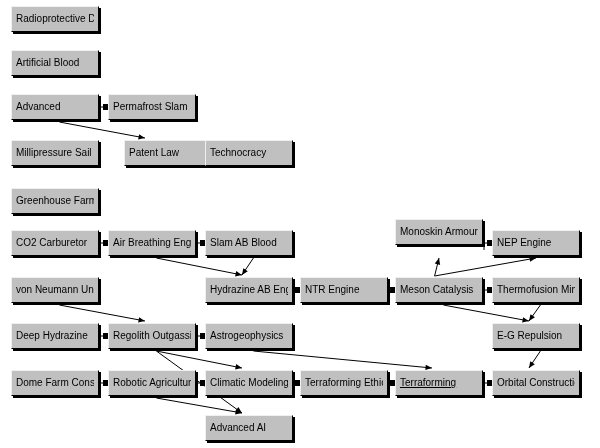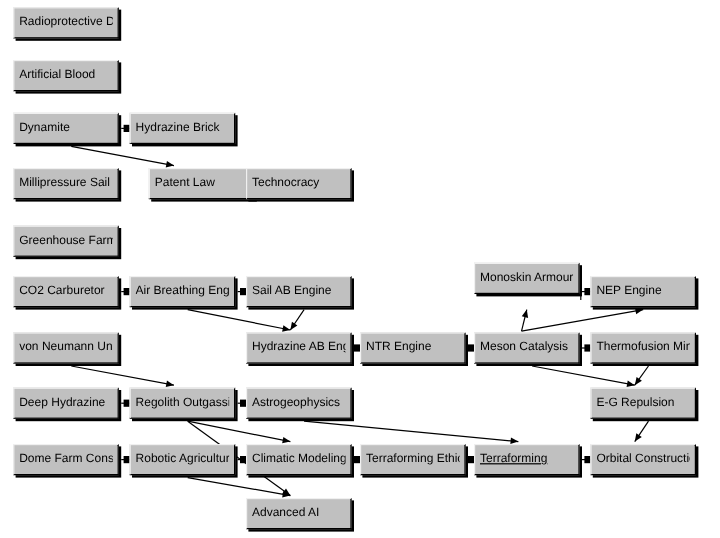--- a/index.html
+++ b/index.html
@@ -166,45 +166,45 @@
       </g>
     </svg>
   <div id="nodes">
       <div class="node" style="left: 11px; top: 6px; width: 88px;">
         <span class="lbl">Radioprotective Dru</span>
       </div>
       <div class="node" style="left: 11px; top: 50px; width: 88px;">
         <span class="lbl">Artificial Blood</span>
       </div>
       <div class="node" style="left: 11px; top: 94px; width: 88px;">
-        <span class="lbl">Dynamite</span>
+        <span class="lbl">Advanced</span>
       </div>
       <div class="node" style="left: 108px; top: 94px; width: 88px;">
-        <span class="lbl">Hydrazine Brick</span>
+        <span class="lbl">Permafrost Slam</span>
       </div>
       <div class="node" style="left: 11px; top: 140px; width: 88px;">
         <span class="lbl">Millipressure Sail</span>
       </div>
       <div class="node" style="left: 108px; top: 140px; width: 88px; margin-left: 16px;">
         <span class="lbl">Patent Law</span>
       </div>
       <div class="node" style="left: 205px; top: 140px; width: 88px;">
         <span class="lbl">Technocracy</span>
       </div>
       <div class="node" style="left: 11px; top: 188px; width: 88px;">
         <span class="lbl">Greenhouse Farming</span>
       </div>
       <div class="node" style="left: 11px; top: 230px; width: 88px;">
         <span class="lbl">CO2 Carburetor</span>
       </div>
       <div class="node" style="left: 108px; top: 230px; width: 88px;">
         <span class="lbl">Air Breathing Engine</span>
       </div>
       <div class="node" style="left: 205px; top: 230px; width: 88px;">
-        <span class="lbl">Sail AB Engine</span>
+        <span class="lbl">Slam AB Blood</span>
       </div>
       <div class="node" style="left: 395px; top: 219px; width: 88px;">
         <span class="lbl">Monoskin Armour</span>
       </div>
       <div class="node" style="left: 492px; top: 230px; width: 88px;">
         <span class="lbl">NEP Engine</span>
       </div>
       <div class="node" style="left: 11px; top: 277px; width: 88px;">
         <span class="lbl">von Neumann Units</span>
       </div>

